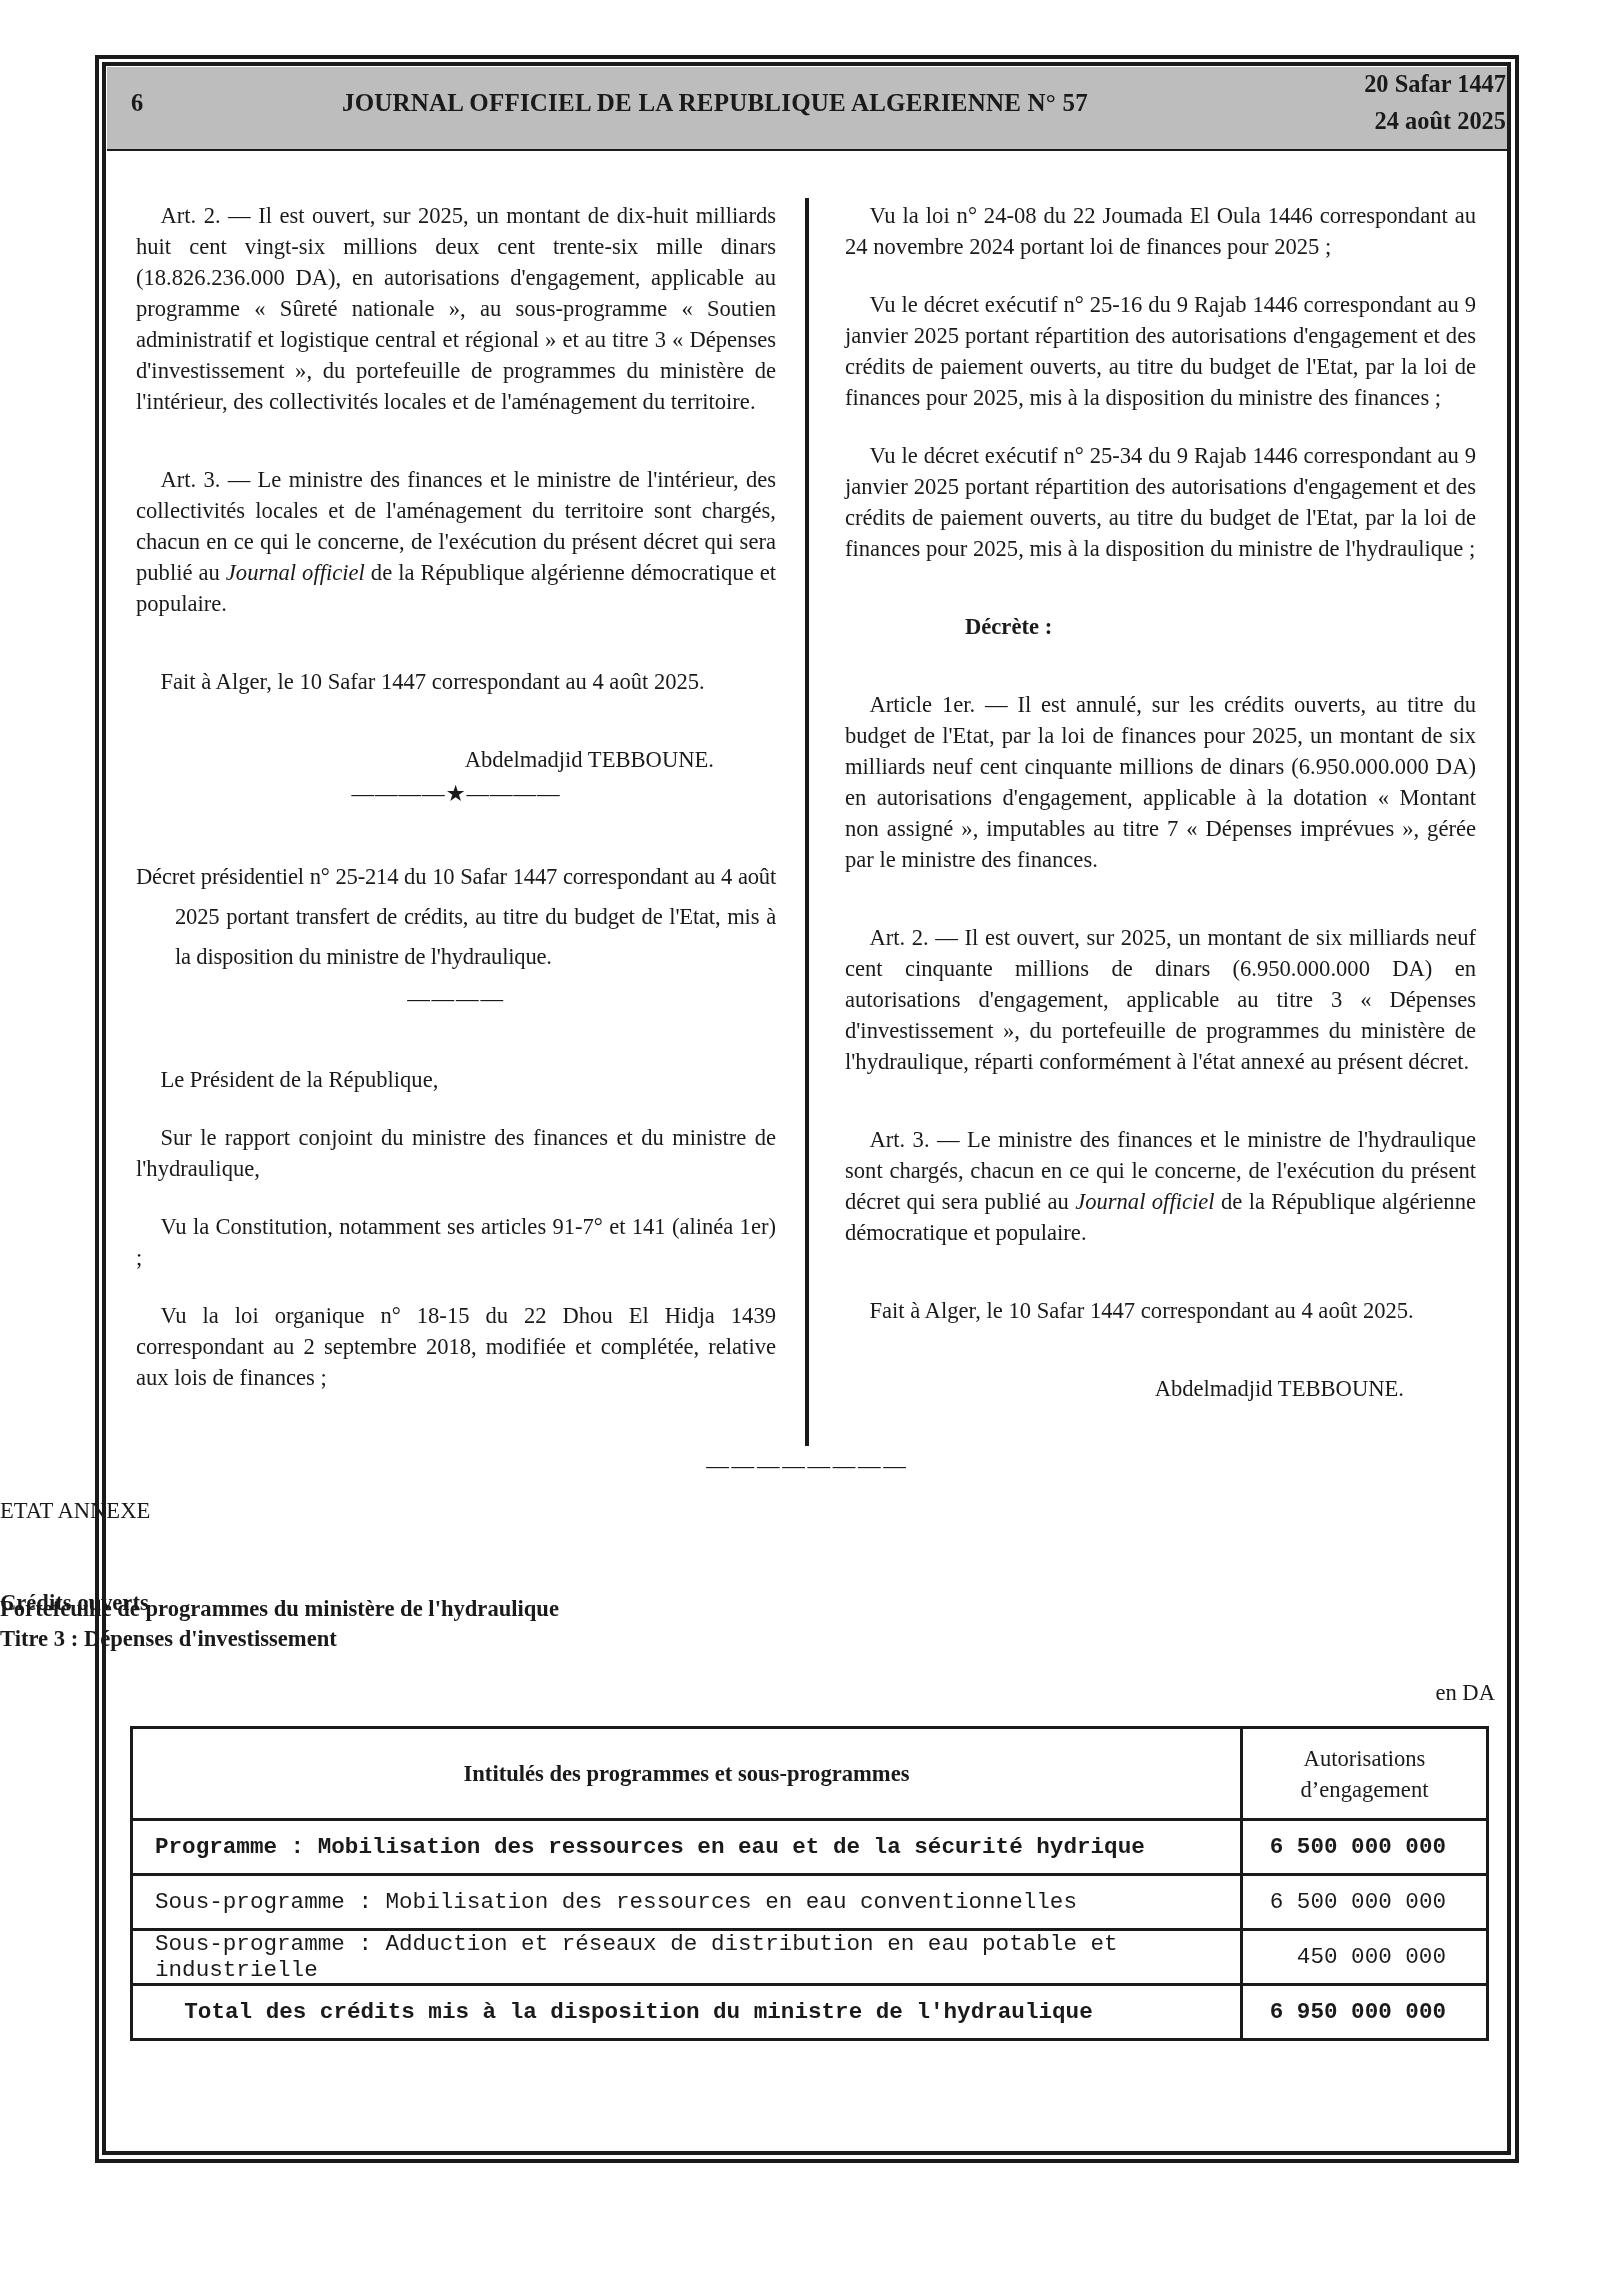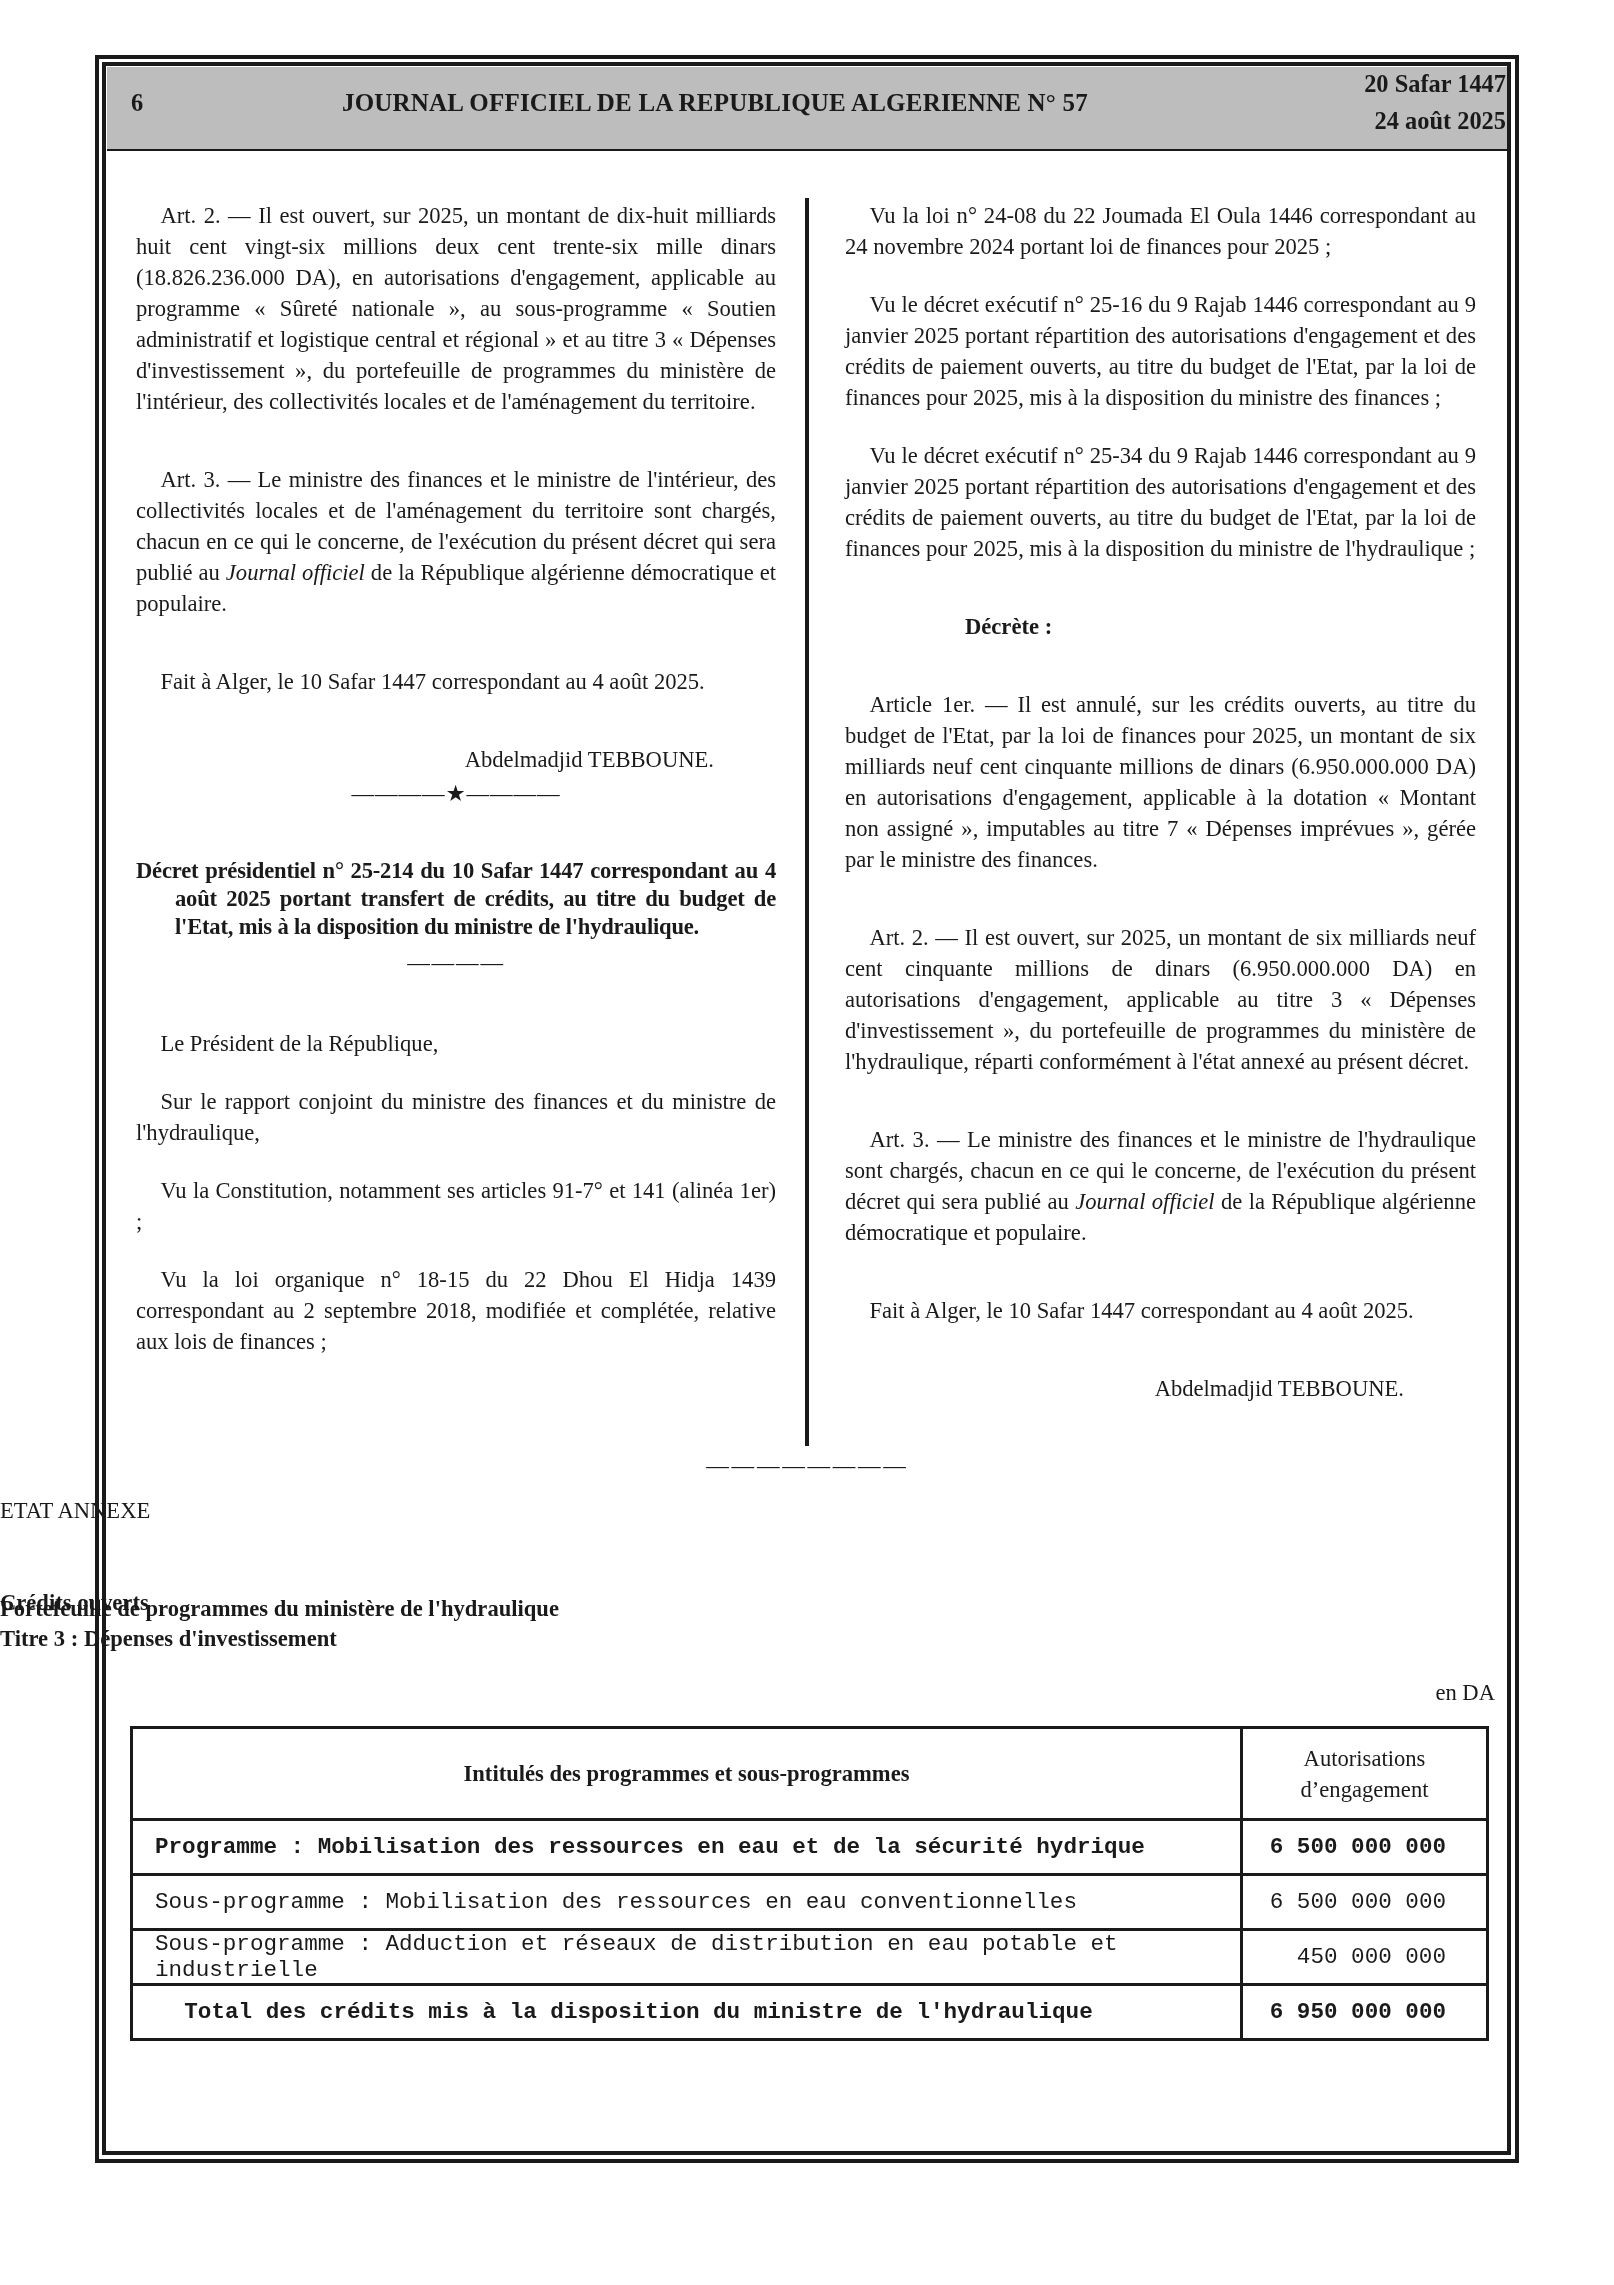--- a/index.html
+++ b/index.html
@@ -22,22 +22,22 @@
   .col-right { left: 837px; top: 192px; width: 647px; }
   .col p { margin: 8px; text-indent: 24.4px; }
   .gap-s { height: 11px; }
   .gap-m { height: 31px; }
   .gap-l { height: 36px; }
   .sig { text-align: right; text-indent: 0 !important; padding-right: 72px; }
   .sig-left { padding-right: 62px; }
   .sig-right { padding-right: 72px; }
   .star-sep { text-align: center; text-indent: 0 !important; letter-spacing: 0.9px; line-height: 22px; }
   .dash-sep { text-align: center; text-indent: 0 !important; letter-spacing: 1.8px; line-height: 27px; }
-  .decree-title { font-weight: bold; text-indent: 0 !important; padding-left: 39px;
-                  text-indent: -39px !important; line-height: 28px; letter-spacing: -0.2px; }
+  .decree-title { font-weight: normal; text-indent: 0 !important; padding-left: 39px;
+                  text-indent: -39px !important; line-height: 40px; letter-spacing: -0.2px; }
   .decrete-label { font-weight: bold; text-indent: 0 !important; padding-left: 120px; }
   .col-divider { position: absolute; left: 805px; top: 198px; width: 3.6px; height: 1248px; background: #1a1a1a; }
 
   .annex-sep { position: absolute; left: 0; width: 1615px; top: 1453px; text-align: center; font-size: 22.6px; letter-spacing: 2.7px; }
   .annex-line { position: absolute; left: 0; width: 1615px; font-size: 22.6px; }
   .annex-title { top: 1498px; }
   .annex-sub1 { top: 1590px; font-weight: bold; }
   .annex-sub2 { top: 1596px; font-weight: bold; }
   .annex-sub3 { top: 1626px; font-weight: bold; }
   .unit { position: absolute; right: 120px; top: 1680px; font-size: 22.6px; }

